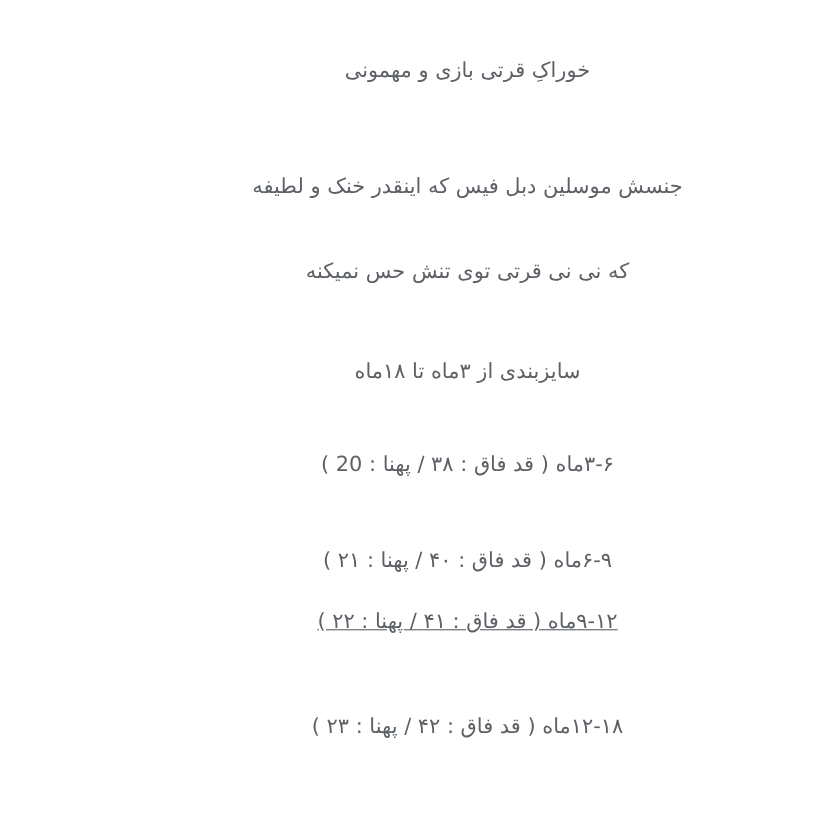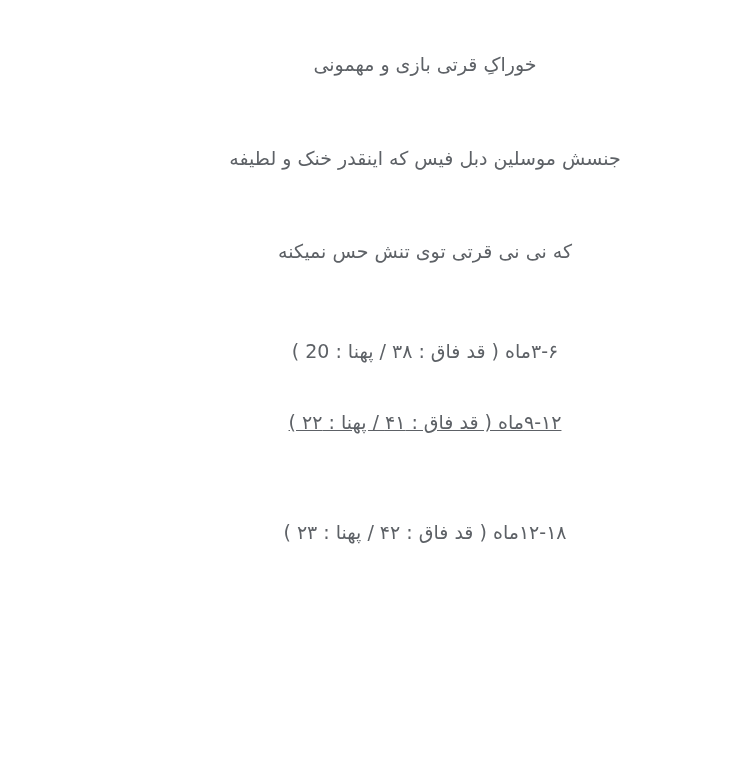--- a/index.html
+++ b/index.html
@@ -14,43 +14,44 @@
     overflow: hidden;
   }
   .page {
     box-sizing: border-box;
     width: 650px;
     height: 759px;
     padding: 38px 40px 0 40px;
     background: #ffffff;
     display: flex;
     flex-direction: column;
-    gap: 15px;
   }
   .line {
     direction: rtl;
     text-align: center;
     color: #5d6166;
     font-size: 19px;
     line-height: 1.5;
     letter-spacing: 0.2px;
     white-space: nowrap;
   }
   .line.l0 { margin-top: 12px; }
-  .line.l1 { margin-top: 50px; }
+  .line.l1 { margin-top: 76px; }
   .line.l2 { margin-top: 50px; }
   .line.l3 { margin-top: 62px; }
   .line.l4 { margin-top: 56px; }
   .line.l5 { margin-top: 58px; }
   .line.l6 { margin-top: 28px; text-decoration: underline; }
   .line.l7 { margin-top: 66px; }
 </style>
 </head>
 <body>
 
 <div class="page">
   <div class="line l0">خوراکِ قرتی بازی و مهمونی</div>
   <div class="line l1">جنسش موسلین دبل فیس که اینقدر خنک و لطیفه</div>
   <div class="line l2">که نی نی قرتی توی تنش حس نمیکنه</div>
+  <div class="line l3">سایزبندی از ۳ماه تا ۱۸ماه</div>
   <div class="line l4">۳-۶ماه ( قد فاق : ۳۸ / پهنا : 20 )</div>
+  <div class="line l5">۶-۹ماه ( قد فاق : ۴۰ / پهنا : ۲۱ )</div>
   <div class="line l6">۹-۱۲ماه ( قد فاق : ۴۱ / پهنا : ۲۲ )</div>
   <div class="line l7">۱۲-۱۸ماه ( قد فاق : ۴۲ / پهنا : ۲۳ )</div>
 </div>
 
 </body></html>

